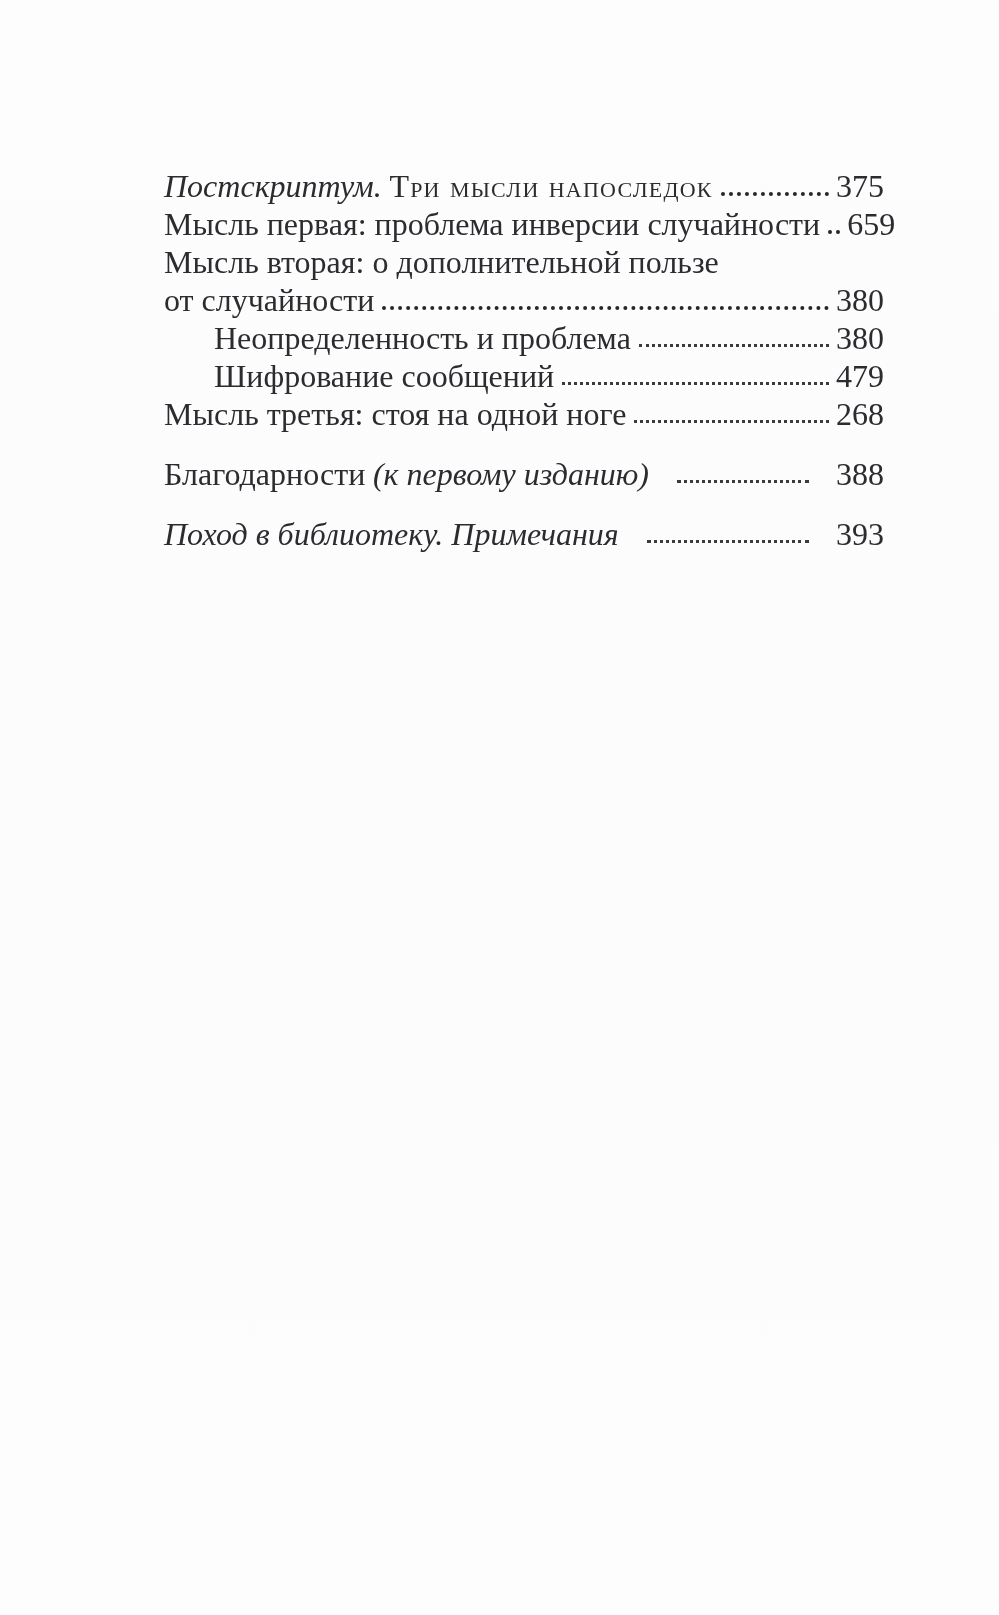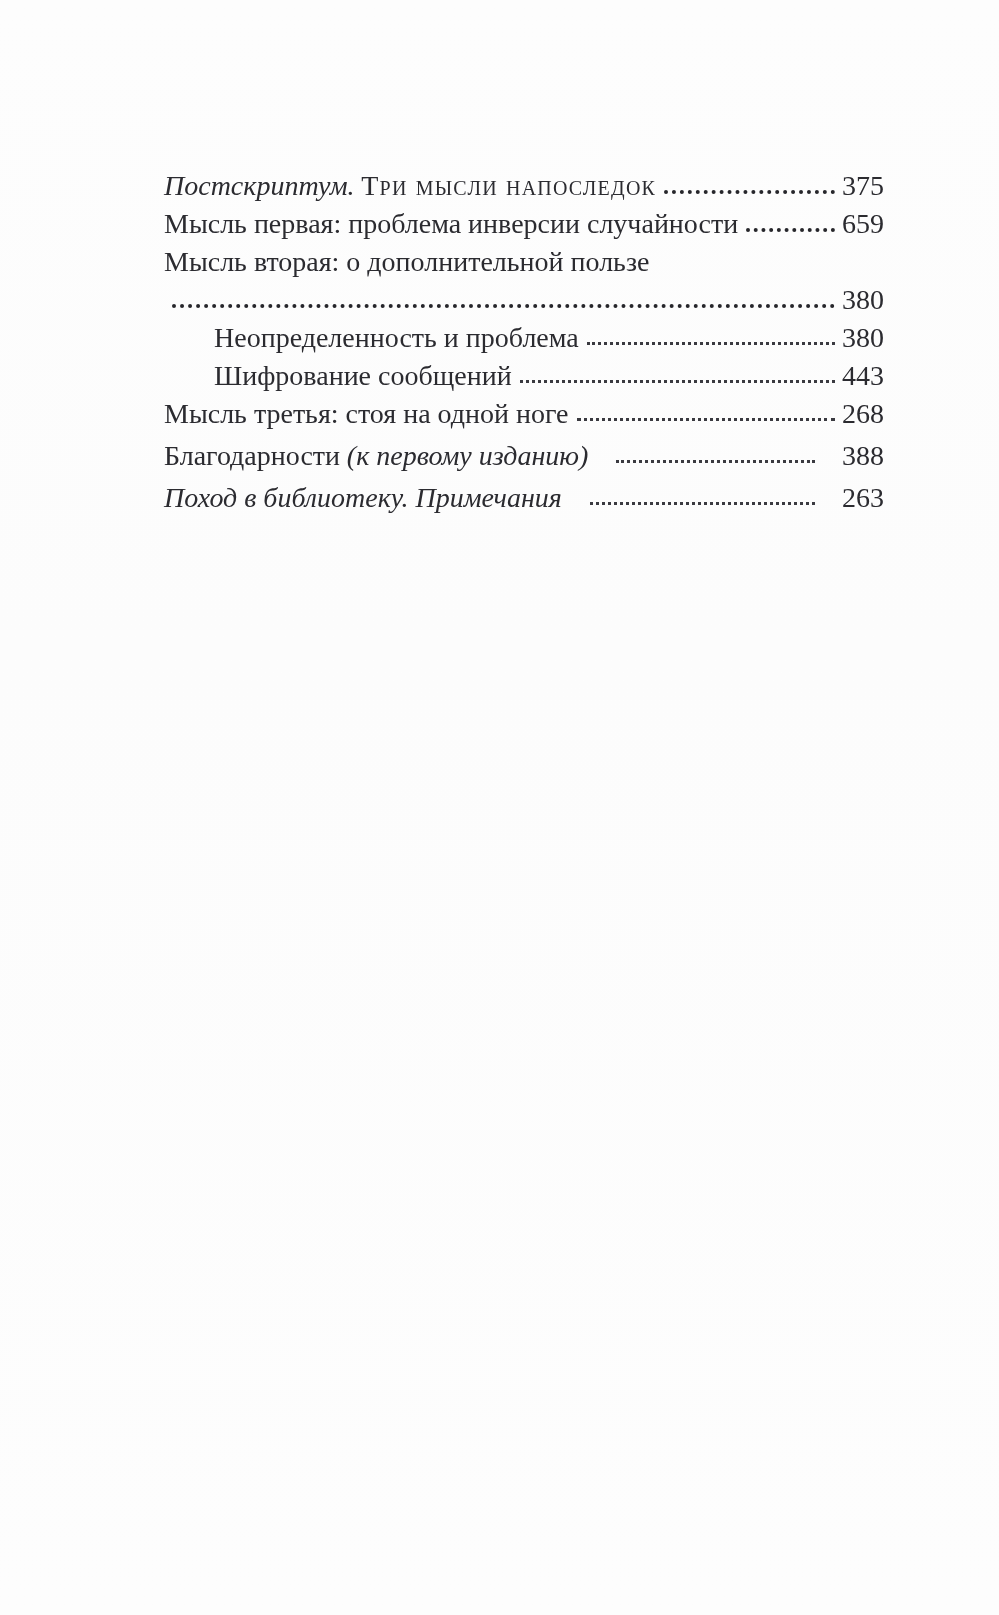--- a/index.html
+++ b/index.html
@@ -18,30 +18,30 @@
   .page-canvas {
     position: absolute;
     inset: 0;
     background: linear-gradient(180deg, #fdfdfd 0%, #fcfcfc 40%, #fdfdfd 100%);
   }
   .toc-block {
     position: absolute;
     left: 164px;
     top: 167px;
     width: 720px;
-    font-size: 28px;
+    font-size: 32px;
     line-height: 38px;
   }
   .row {
     display: flex;
     align-items: baseline;
     height: 38px;
   }
   .row.gap-before {
-    margin-top: 4px;
+    margin-top: 22px;
     gap: 20px;
   }
   .t {
     white-space: nowrap;
   }
   .italic {
     font-style: italic;
   }
   .sc {
     font-variant: small-caps;
@@ -88,49 +88,50 @@
       <span class="t">Мысль первая: проблема инверсии случайности</span>
       <span class="leader bold"></span>
       <span class="pg">659</span>
     </div>
 
     <div class="row">
       <span class="t">Мысль вторая: о дополнительной пользе</span>
     </div>
 
     <div class="row">
+      <span class="t">от случайности</span>
       <span class="leader bold"></span>
       <span class="pg">380</span>
     </div>
 
     <div class="row indent">
       <span class="t">Неопределенность и проблема</span>
       <span class="leader"></span>
       <span class="pg">380</span>
     </div>
 
     <div class="row indent">
       <span class="t">Шифрование сообщений</span>
       <span class="leader"></span>
-      <span class="pg">443</span>
+      <span class="pg">479</span>
     </div>
 
     <div class="row">
       <span class="t">Мысль третья: стоя на одной ноге</span>
       <span class="leader"></span>
       <span class="pg">268</span>
     </div>
 
     <div class="row gap-before">
       <span class="t"><span>Благодарности</span><span class="italic after-space">(к первому изданию)</span></span>
       <span class="leader"></span>
       <span class="pg">388</span>
     </div>
 
     <div class="row gap-before">
       <span class="t italic">Поход в библиотеку. Примечания</span>
       <span class="leader"></span>
-      <span class="pg">263</span>
+      <span class="pg">393</span>
     </div>
 
 
   </div>
 </div>
 
 </body></html>

